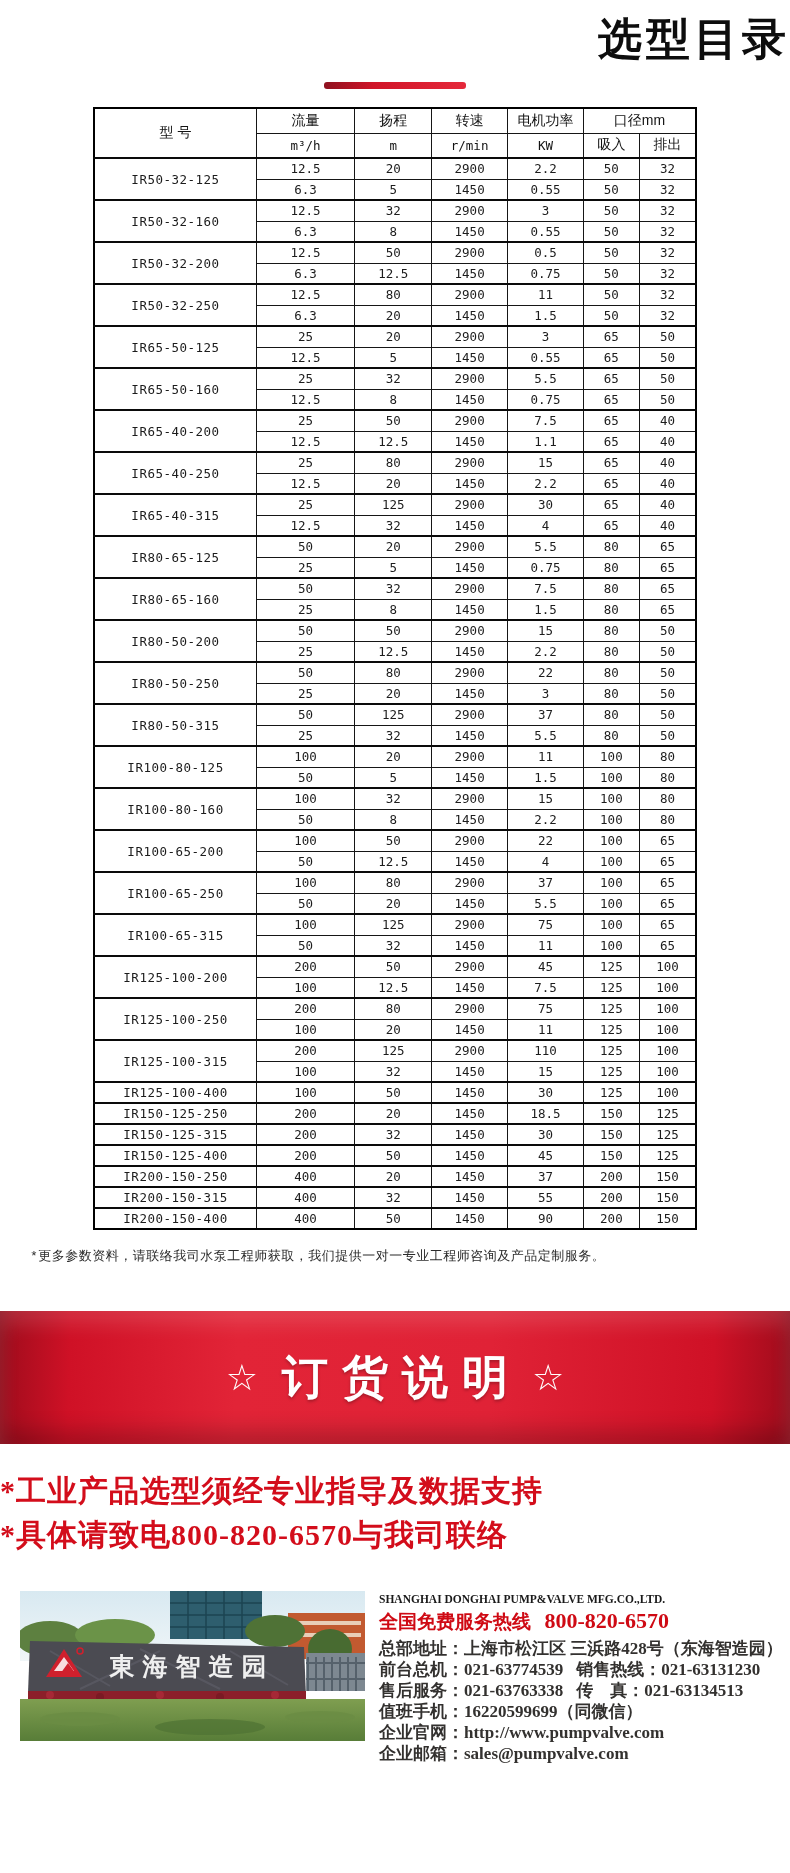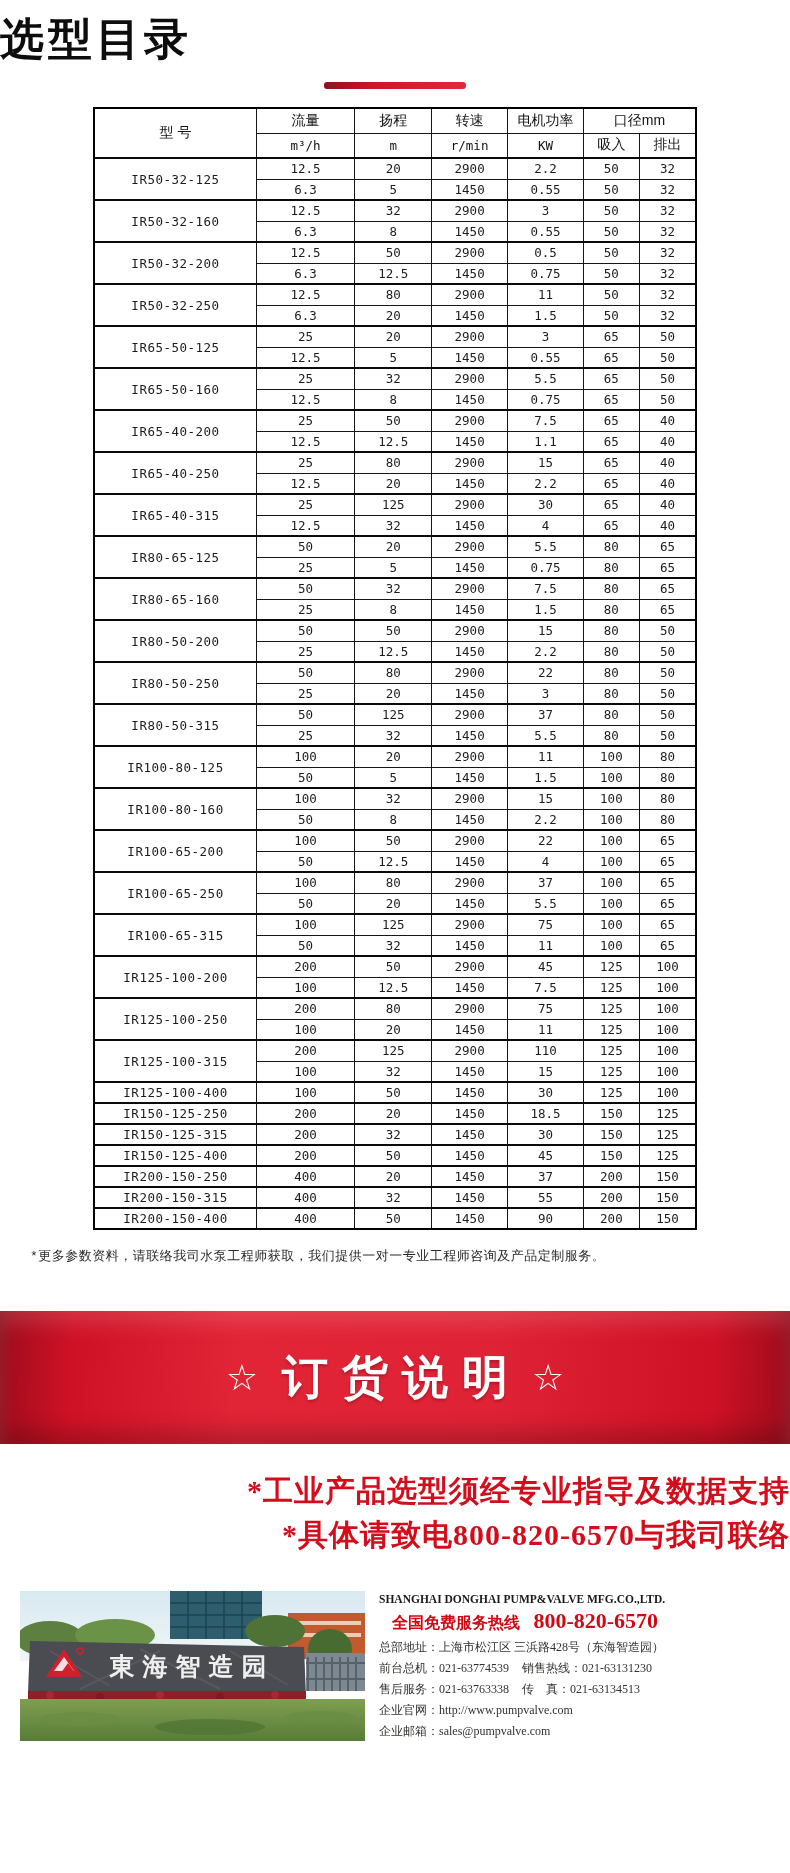--- a/index.html
+++ b/index.html
@@ -3,21 +3,21 @@
 <meta charset="utf-8">
 <style>
   * { box-sizing: border-box; margin: 0; padding: 0; }
   html, body { background: #ffffff; }
   body {
     width: 790px; min-height: 1873px; margin: 0;
     font-family: "Liberation Sans", "DejaVu Sans", sans-serif;
     color: #111; overflow-x: hidden;
   }
   .page-title {
-    margin-top: 10px; text-align: left;
+    margin-top: 10px; text-align: right;
     font-size: 44px; font-weight: bold; letter-spacing: 4px; color: #0d0d0d;
   }
   .title-underline {
     width: 142px; height: 7px; margin: 13px auto 0; border-radius: 3px;
     background: linear-gradient(90deg, #8e1220, #d01428 35%, #e5293b);
   }
   table.spec-table {
     width: 604px; margin: 18px auto 0;
     border-collapse: collapse; table-layout: fixed;
     border: 2px solid #000;
@@ -46,41 +46,41 @@
     background: linear-gradient(92deg, #9e0c1c 0%, #cf1126 9%, #e22437 30%, #e02236 62%, #cf1126 90%, #9e0c1c 100%);
     box-shadow: inset 0 12px 20px rgba(255,255,255,0.14), inset 0 -14px 20px rgba(0,0,0,0.20);
   }
   .banner-star { color: #fff; font-size: 36px; line-height: 1; }
   .banner-title {
     color: #fff; font-size: 46px; font-weight: bold;
     letter-spacing: 14px; margin-right: -14px;
     text-shadow: 0 2px 3px rgba(0,0,0,0.25);
   }
   .order-note {
-    text-align: right; color: #d30d1b; font-weight: bold;
+    text-align: left; color: #d30d1b; font-weight: bold;
     font-family: "Liberation Serif", "DejaVu Serif", serif;
     font-size: 30px; letter-spacing: 1px;
   }
   .order-note-1 { margin-top: 27px; }
   .order-note-2 { margin-top: 3px; }
   .footer { display: flex; margin: 35px 18px 0 20px; gap: 14px; }
   .photo-wrap { width: 345px; height: 170px; flex: none; overflow: hidden; }
   .photo-wrap svg { display: block; }
   .company-info { flex: 1; padding-top: 0; }
   .company-cn { font-size: 23px; font-weight: bold; letter-spacing: 1.5px; color: #000; white-space: nowrap; }
   .company-en {
     font-size: 11.5px; font-weight: bold; margin-top: 2px; white-space: nowrap;
     font-family: "Liberation Serif", "DejaVu Serif", serif; color: #1a1a1a;
   }
   .hotline { margin-top: 3px; color: #cf0a14; font-weight: bold; white-space: nowrap; }
-  .hotline-label { font-size: 16px; margin-left: 13px; }
+  .hotline-label { font-size: 19px; }
   .hotline-number { font-size: 22px; margin-left: 9px; font-family: "Liberation Serif", serif; }
   .contact-list {
     margin-top: 3px; font-family: "Liberation Serif", "DejaVu Serif", serif;
-    font-weight: normal; font-size: 12px; color: #33312f;
+    font-weight: bold; font-size: 17px; color: #33312f;
   }
   .contact-line { line-height: 21px; white-space: nowrap; }
   .contact-value { margin-right: 13px; }
   .contact-line .contact-value:last-child { margin-right: 0; }
   .bottom-space { height: 78px; }
 </style>
 </head>
 <body>
 
 <div class="page-title">选型目录</div>
@@ -615,19 +615,20 @@
   <div class="company-info">
     <div class="company-en">SHANGHAI DONGHAI PUMP&amp;VALVE MFG.CO.,LTD.</div>
     <div class="hotline">
       <span class="hotline-label">全国免费服务热线</span>
       <span class="hotline-number">800-820-6570</span>
     </div>
     <div class="contact-list">
         <div class="contact-line"><span class="contact-label">总部地址：</span><span class="contact-value">上海市松江区 三浜路428号（东海智造园）</span></div>
         <div class="contact-line"><span class="contact-label">前台总机：</span><span class="contact-value">021-63774539</span><span class="contact-label">销售热线：</span><span class="contact-value">021-63131230</span></div>
         <div class="contact-line"><span class="contact-label">售后服务：</span><span class="contact-value">021-63763338</span><span class="contact-label">传　真：</span><span class="contact-value">021-63134513</span></div>
+        <div class="contact-line"><span class="contact-label">值班手机：</span><span class="contact-value">16220599699（同微信）</span></div>
         <div class="contact-line"><span class="contact-label">企业官网：</span><span class="contact-value">http://www.pumpvalve.com</span></div>
         <div class="contact-line"><span class="contact-label">企业邮箱：</span><span class="contact-value">sales@pumpvalve.com</span></div>
       </div>
   </div>
 </div>
 
 <div class="bottom-space"></div>
 
 </body></html>

